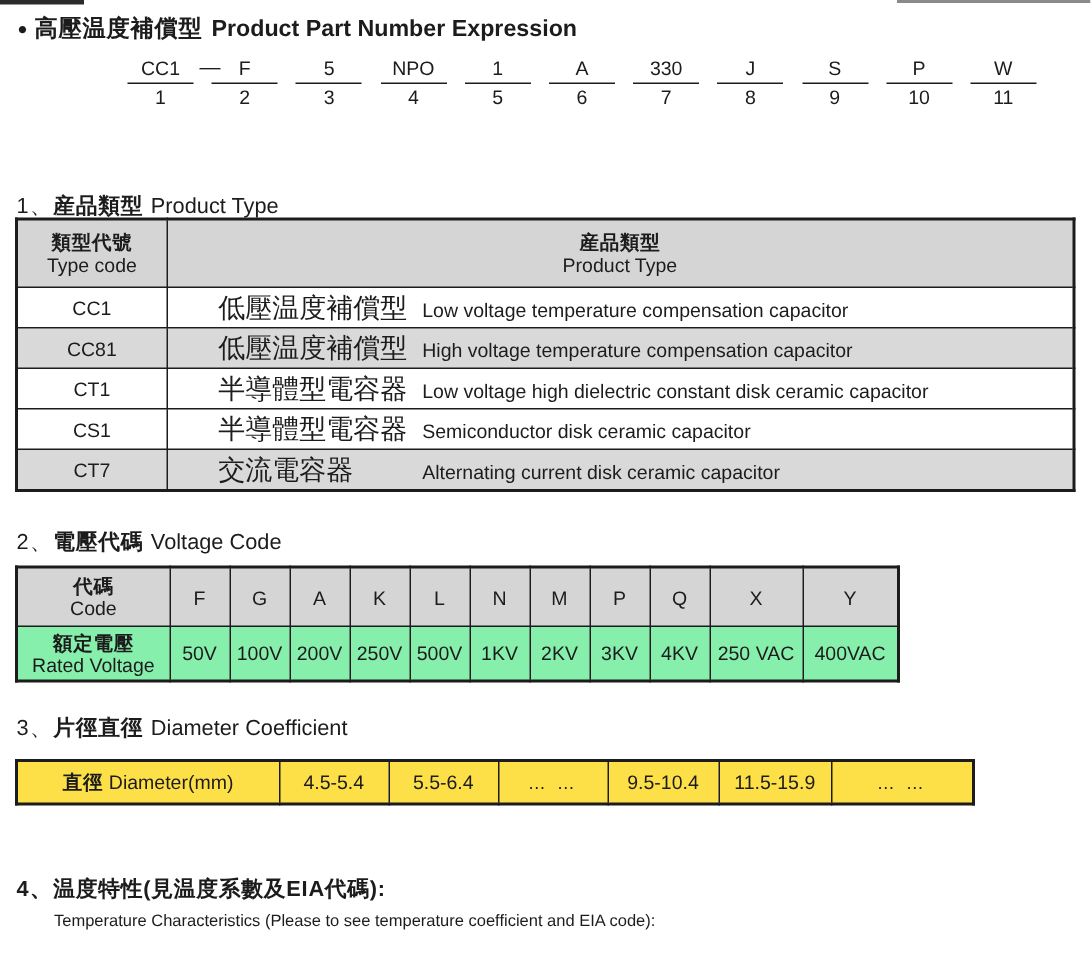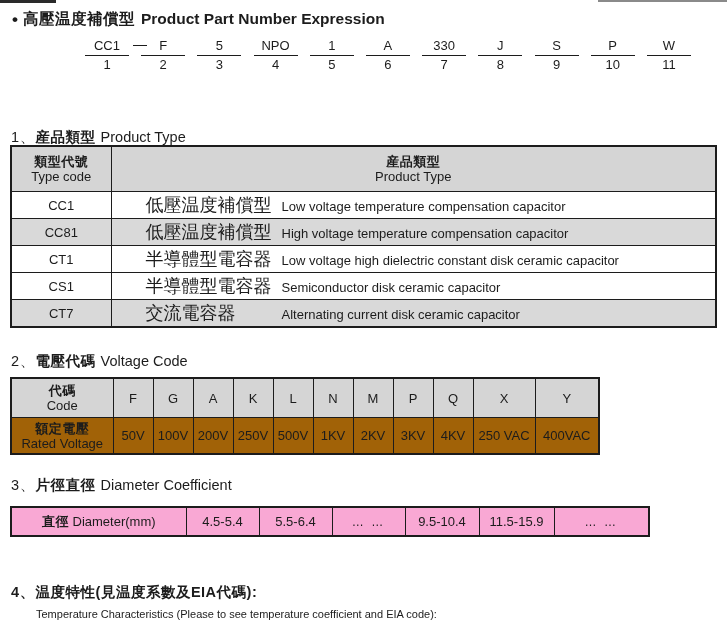--- a/index.html
+++ b/index.html
@@ -50,26 +50,26 @@
   #tbl-product tr.hdr td{height:44px;margin-left:48px;}
   #tbl-product tr.body td{height:26px;background:#fff;}
   #tbl-product tr.body.alt td{background:var(--alt-row-bg);}
   #tbl-product td.desc{text-align:left;}
   #tbl-product td.desc .cn{display:inline-block;margin-left:34px;width:136px;font-size:18px;}
   #tbl-product td.desc .en{font-size:13px;}
 
   
   #tbl-voltage{left:10px;top:377px;border:2px solid var(--ink);}
   #tbl-voltage tr.hdr td{height:38px;}
-  #tbl-voltage tr.body td{height:35px;background:#a16207;}
+  #tbl-voltage tr.body td{height:35px;background:#86efac;}
 
   
   #tbl-diameter{left:10px;top:506px;border:2px solid var(--ink);}
   #tbl-diameter tr td{height:27px;}
-  #tbl-diameter tr.body td{background:#f9a8d4;}
+  #tbl-diameter tr.body td{background:#fde047;}
   #tbl-diameter .dots{letter-spacing:2px;font-size:12px;}
 </style>
 </head>
 <body>
 
 <div class="artifact tl"></div>
 <div class="artifact tr"></div>
 
 <div class="doc-title">
   <span class="bullet">•</span><span class="cn">高壓温度補償型</span><span class="en">Product Part Number Expression</span>

